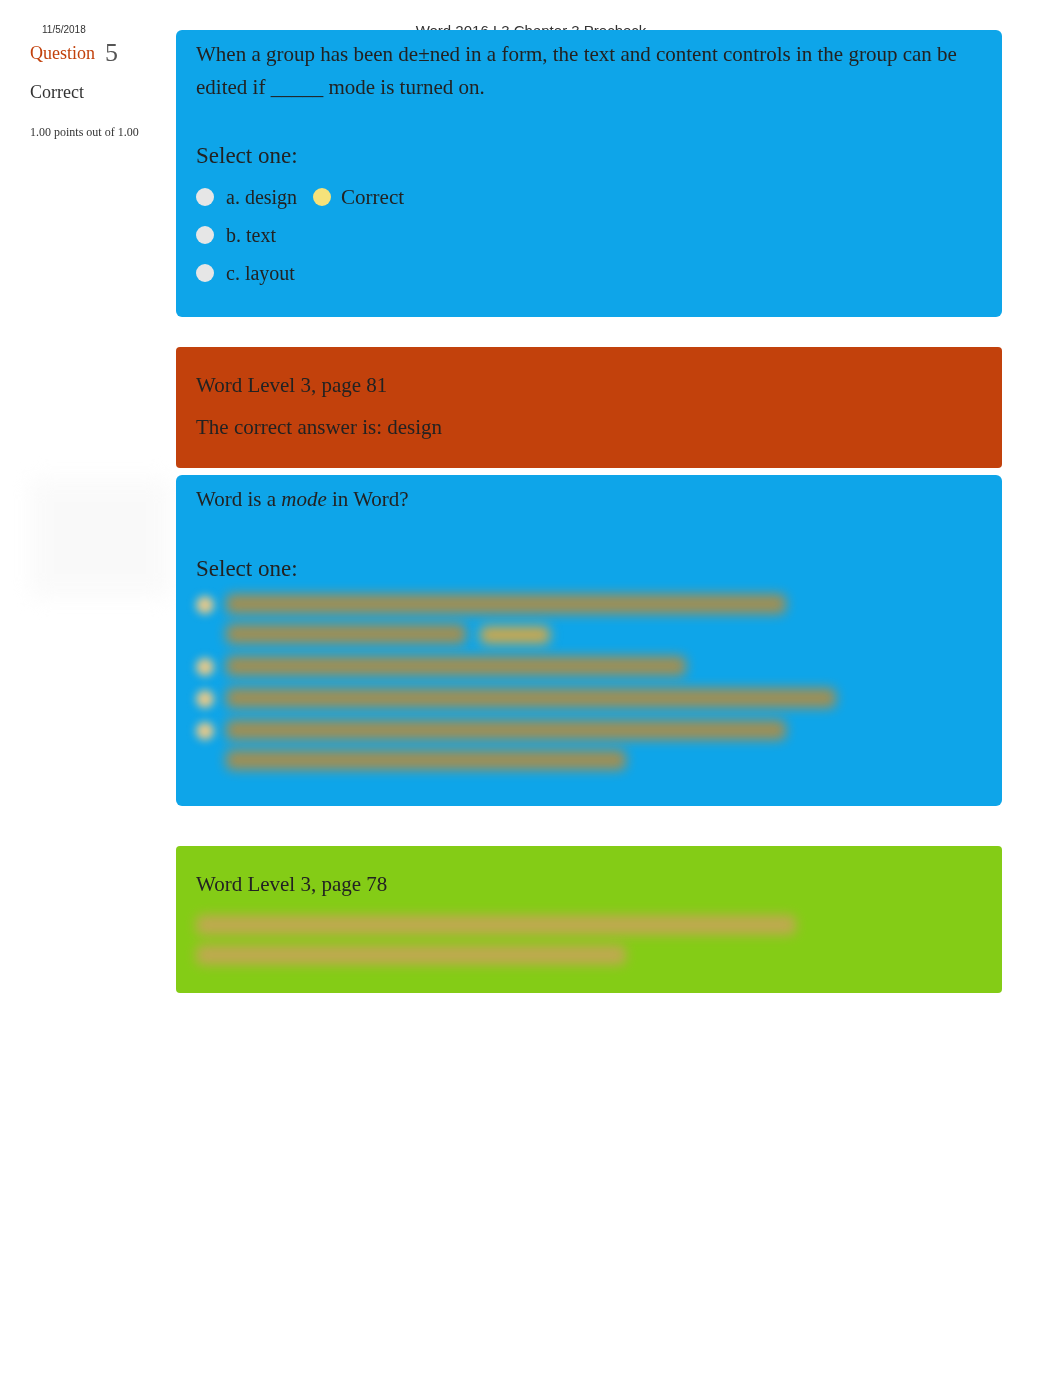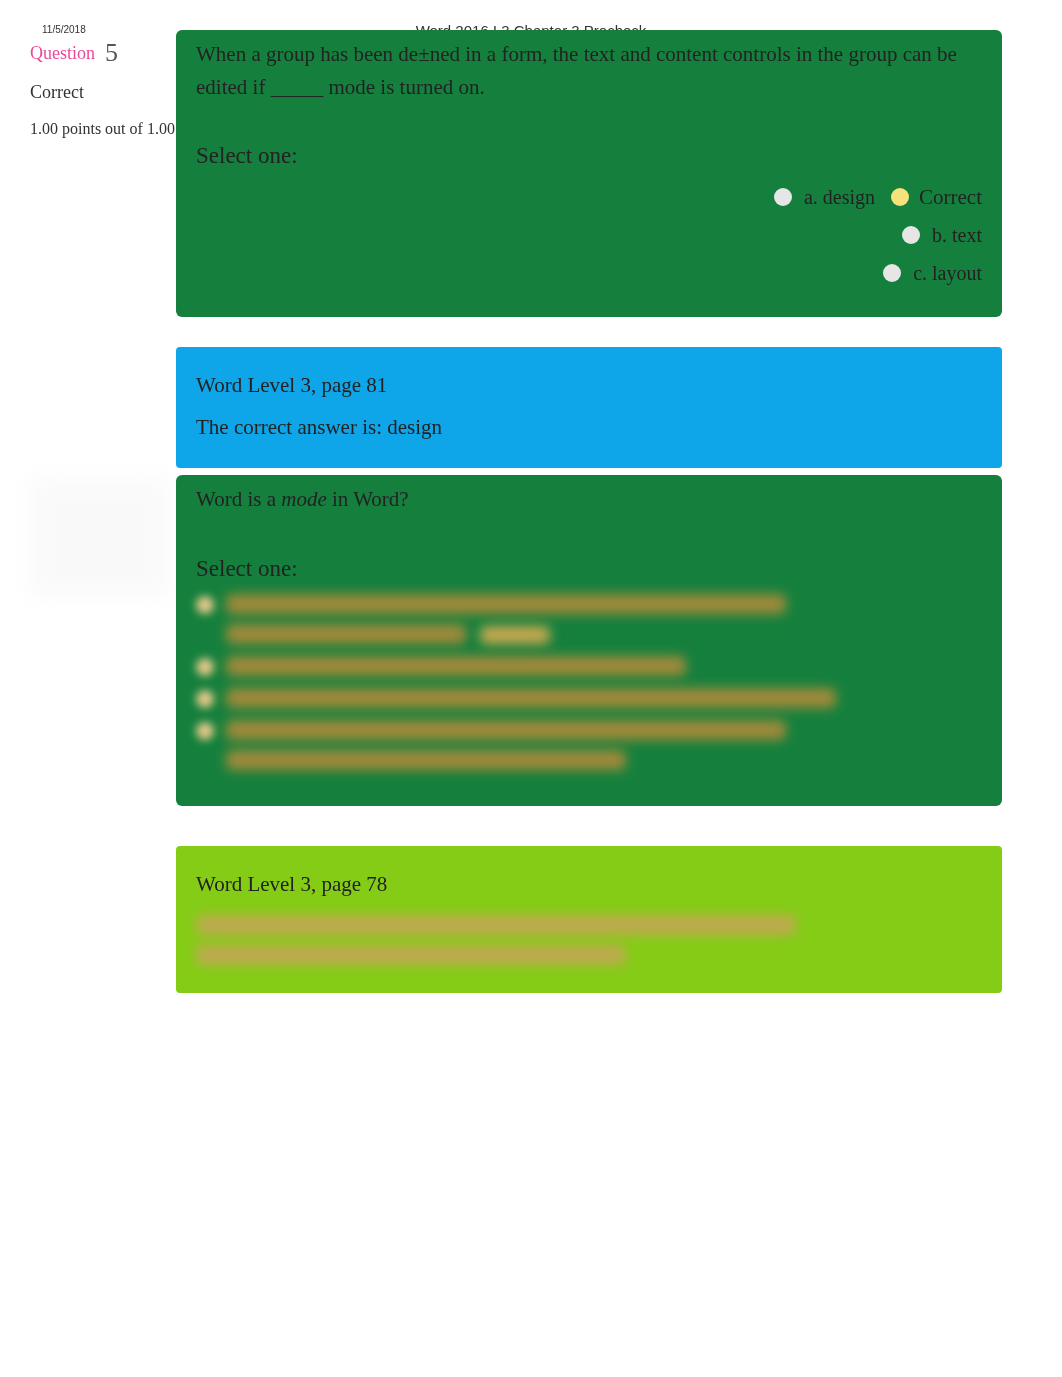--- a/index.html
+++ b/index.html
@@ -26,52 +26,52 @@
   }
 
   .left-col {
     position: absolute;
     top: 36px;
     left: 30px;
     width: 160px;
   }
   .q-label {
     font-size: 18px;
-    color: #ec4899;
+    color: #c2410c;
   }
   .q-number {
     font-size: 26px;
     color: #555;
     position: relative;
     top: 2px;
     margin-left: 6px;
   }
   .status {
     margin-top: 16px;
     font-size: 18px;
     color: #333;
   }
   .points {
-    margin-top: 14px;
-    font-size: 16px;
+    margin-top: 20px;
+    font-size: 12px;
     color: #333;
     line-height: 1.5;
   }
 
   .main-col {
     position: absolute;
     left: 176px;
     right: 60px;
   }
 
   .q5-block { top: 30px; }
   .q6-block { top: 475px; }
 
   .question-content {
-    background: #15803d;
+    background: #0ea5e9;
     padding: 8px 20px 24px 20px;
     border-radius: 6px;
   }
 
   .stem {
     font-size: 21px;
     line-height: 1.55;
     color: #222;
   }
   .stem .italic { font-style: italic; }
@@ -82,21 +82,20 @@
   }
 
   .options {
     margin-top: 10px;
   }
   .option-row {
     display: flex;
     align-items: center;
     min-height: 36px;
     margin: 2px 0;
-    justify-content: flex-end;
   }
   .radio-dot {
     width: 18px;
     height: 18px;
     border-radius: 50%;
     background: #e6e6e6;
     margin-right: 12px;
     flex: 0 0 18px;
   }
   .opt-text {
@@ -109,21 +108,21 @@
     background: #f6e27a;
     margin-left: 16px;
     margin-right: 10px;
     flex: 0 0 18px;
   }
   .correct-label {
     font-size: 21px;
   }
 
   .feedback-block {
-    background: #0ea5e9;
+    background: #c2410c;
     border-radius: 4px;
     padding: 22px 20px 24px 20px;
     margin-top: 30px;
   }
   .feedback-text {
     font-size: 21px;
     line-height: 1.6;
   }
   .feedback-text + .feedback-text { margin-top: 8px; }
 

